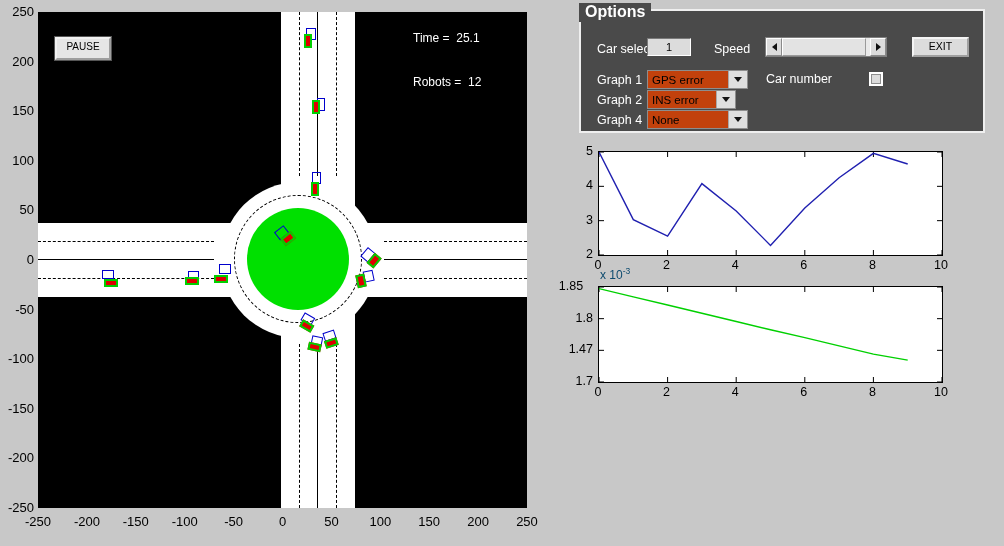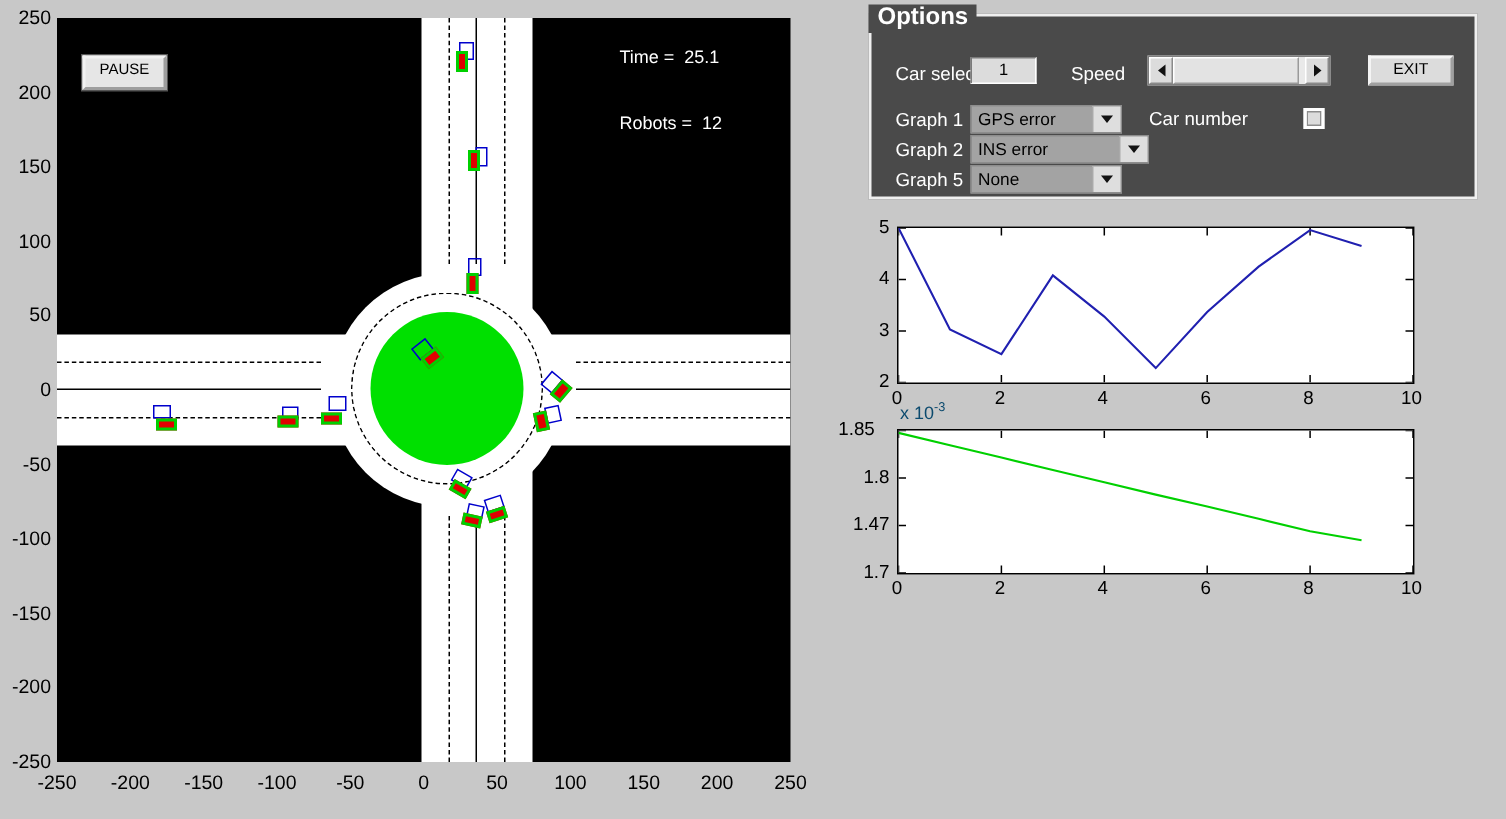--- a/index.html
+++ b/index.html
@@ -101,21 +101,21 @@
   }
   .edit-box{
     position:absolute;background:#dcdcdc;
     border-top:1px solid #7a7a7a;border-left:1px solid #7a7a7a;
     border-right:1px solid #fff;border-bottom:1px solid #fff;
     box-sizing:border-box;
     font-size:11px;color:#000;text-align:center;
   }
   .dropdown{
     position:absolute;height:19px;
-    background:#a3a3a3;
+    background:#c2410c;
     border:1px solid #8d8d8d;
     box-sizing:border-box;
     font-size:11.5px;color:#000;
     display:flex;align-items:center;
     cursor:pointer;
   }
   .dropdown .dd-text{padding-left:4px;flex:1;}
   .dropdown .dd-arrow{
     width:18px;height:100%;
     background:#dedede;
@@ -318,26 +318,26 @@
 
 <div id="exit-btn">EXIT</div>
 
 <div class="opt-label" style="left:597px;top:73px;">Graph 1</div>
 <div class="dropdown" style="left:647px;top:70px;width:101px;">
   <span class="dd-text">GPS error</span>
   <span class="dd-arrow"></span>
 </div>
 
 <div class="opt-label" style="left:597px;top:93px;">Graph 2</div>
-<div class="dropdown" style="left:647px;top:90px;width:119px;">
+<div class="dropdown" style="left:647px;top:90px;width:89px;">
   <span class="dd-text">INS error</span>
   <span class="dd-arrow"></span>
 </div>
 
-<div class="opt-label" style="left:597px;top:113px;">Graph 5</div>
+<div class="opt-label" style="left:597px;top:113px;">Graph 4</div>
 <div class="dropdown" style="left:647px;top:110px;width:101px;">
   <span class="dd-text">None</span>
   <span class="dd-arrow"></span>
 </div>
 
 <div class="opt-label" style="left:766px;top:72px;">Car number</div>
 <div id="car-number-check"></div>
 
 <div class="plot-wrap" id="plot1" style="left: 598px; top: 151px; width: 345px; height: 105px;">
   <div class="plot-box" id="plot1-box" style="left:0;top:0;width:345px;height:105px;">

